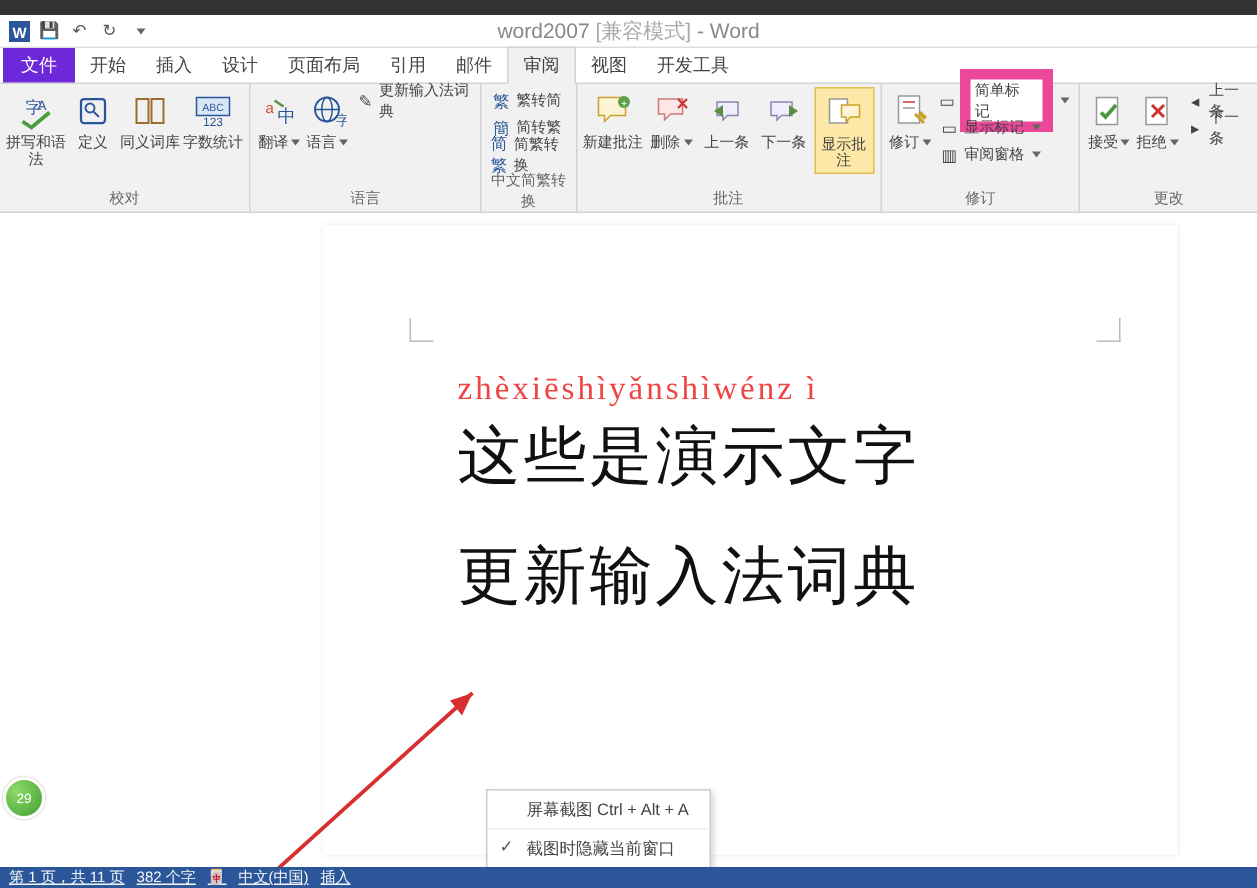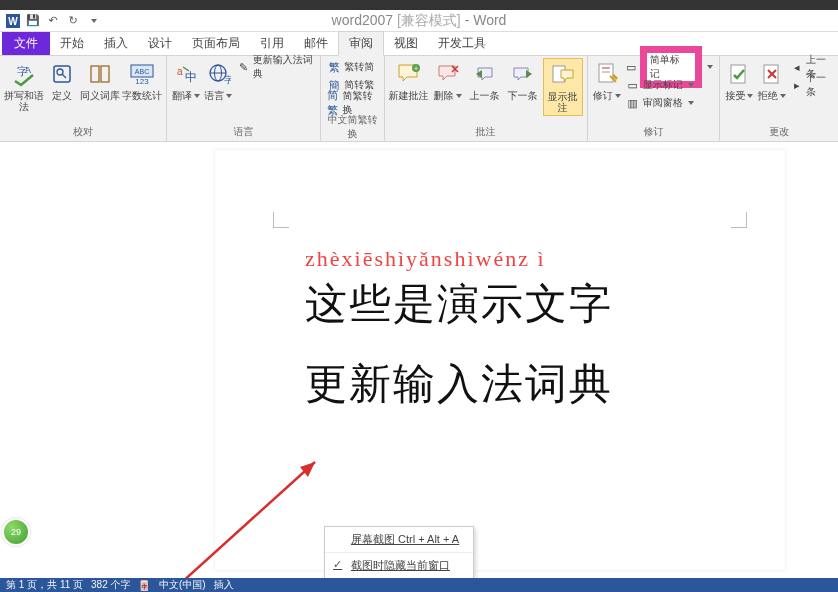--- a/index.html
+++ b/index.html
@@ -37,27 +37,27 @@
 .corner.tl { left: 58px; top: 62px; border-width: 0 0 1px 1px; }
 .corner.tr { right: 38px; top: 62px; border-width: 0 1px 1px 0; }
 .doc-text { position: absolute; left: 90px; top: 96px; }
 .pinyin { font-family: Georgia, serif; font-size: 22px; letter-spacing: 2px; color: #ef4444; }
 .cn1 { font-family: "SimSun", serif; font-size: 42px; color: #111; margin-top: 4px; letter-spacing: 2px; }
 .cn2 { font-family: "SimSun", serif; font-size: 42px; color: #111; margin-top: 24px; letter-spacing: 2px; }
 
 .arrow-annot { position: absolute; left: 140px; top: 310px; width: 200px; height: 160px; pointer-events: none; }
 
 .popup { position: absolute; left: 324px; top: 384px; width: 150px; background: #fff; border: 1px solid #ccc; box-shadow: 2px 2px 4px rgba(0,0,0,0.15); font-size: 11px; }
-.popup-row { padding: 5px 8px; color: #444; display: flex; align-items: flex-start; gap: 6px; text-decoration: underline; }
+.popup-row { padding: 5px 8px; color: #444; display: flex; align-items: flex-start; gap: 6px; }
 .popup-row + .popup-row { border-top: 1px solid #eee; }
 .popup-chk { width: 12px; display: inline-block; color: #555; }
 
 .badge { position: absolute; left: 2px; top: 518px; width: 28px; height: 28px; border-radius: 14px; background: radial-gradient(circle at 30% 30%, #8fd96b, #3fa02f); border: 2px solid #fff; box-shadow: 0 0 2px rgba(0,0,0,0.3); display: flex; align-items: center; justify-content: center; font-size: 9px; color: #fff; }
 
-.statusbar { position: absolute; left: 0; right: 0; bottom: 0; height: 14px; background: #2b579a; color: #fff; font-size: 10px; display: flex; align-items: center; padding: 0 6px; gap: 8px; }
+.statusbar { position: absolute; left: 0; right: 0; bottom: 0; height: 14px; background: #2b579a; color: #fff; font-size: 10px; display: flex; align-items: center; padding: 0 6px; gap: 8px; text-decoration: underline; }
 .statusbar .sb-item { opacity: 0.95; }
 
 .tri-down { display: inline-block; width: 0; height: 0; border-left: 3px solid transparent; border-right: 3px solid transparent; border-top: 4px solid #666; vertical-align: middle; margin-left: 2px; }
 </style>
 </head>
 <body>
 
 <div class="topbar"></div>
 
 <div class="titlebar">

